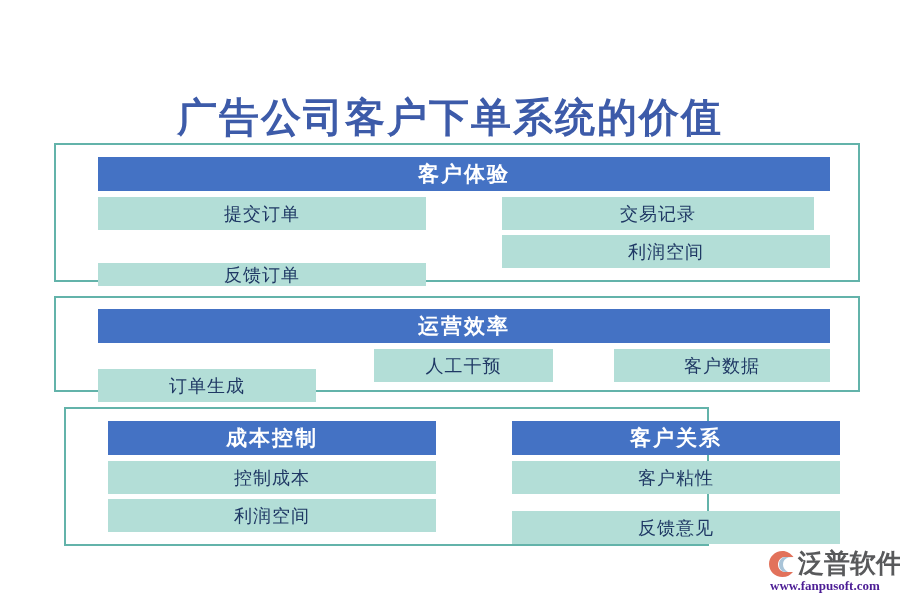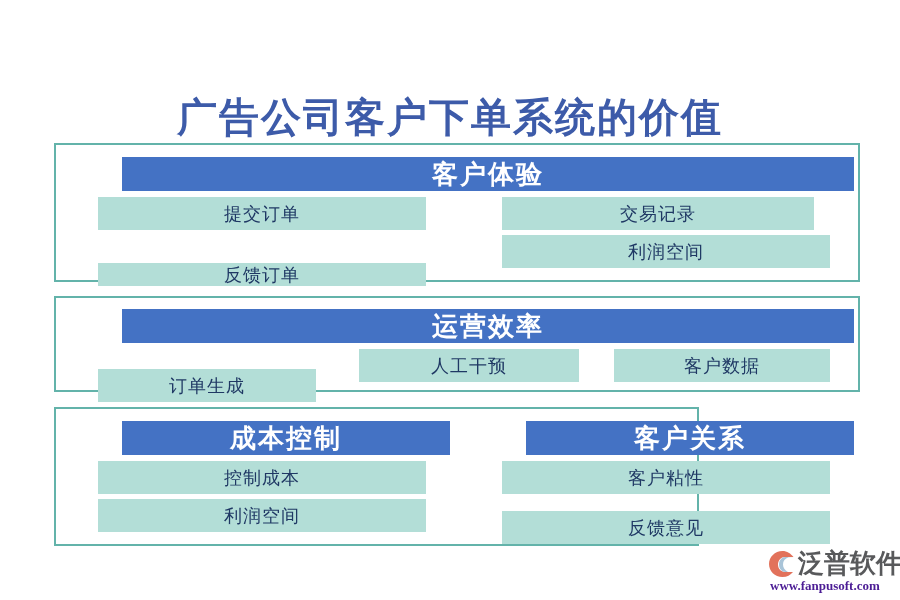--- a/index.html
+++ b/index.html
@@ -40,36 +40,35 @@
 
   
   .section {
     position: absolute;
     box-sizing: border-box;
     border: 2px solid #63B3AA;
     background: #ffffff;
   }
   #section-1 { left: 54px; top: 143px; width: 806px; height: 139px; }
   #section-2 { left: 54px; top: 296px; width: 806px; height: 96px; }
-  #section-3 { left: 54px; top: 407px; width: 645px; height: 139px; }
+  #section-3 { left: 64px; top: 407px; width: 645px; height: 139px; }
 
   
   .band-header {
     position: absolute;
     background: #4472C4;
     color: #ffffff;
-    font-size: 26px;
+    font-size: 21px;
     font-weight: 700;
     letter-spacing: 2px;
     display: flex;
     align-items: center;
     justify-content: center;
     font-family: "Liberation Serif", "DejaVu Serif", serif;
     white-space: nowrap;
-    margin-left: 24px;
   }
 
   
   .cell {
     position: absolute;
     background: #B3DED7;
     color: #1F3864;
     font-size: 18px;
     letter-spacing: 1px;
     display: flex;
@@ -82,21 +81,21 @@
   
   .s1-header { left: 42px; top: 12px; width: 732px; height: 34px; }
   .s1-c0 { left:  42px; top: 52px; width: 328px; height: 33px; }
   .s1-c1 { left: 446px; top: 52px; width: 312px; height: 33px; }
   .s1-c2 { left:  42px; top: 90px; width: 328px; height: 23px; margin-top: 28px; }
   .s1-c3 { left: 446px; top: 90px; width: 328px; height: 33px; }
 
   
   .s2-header { left: 42px; top: 11px; width: 732px; height: 34px; }
   .s2-c0 { left:  42px; top: 51px; width: 218px; height: 33px; margin-top: 20px; }
-  .s2-c1 { left: 303px; top: 51px; width: 220px; height: 33px; }
+  .s2-c1 { left: 318px; top: 51px; width: 179px; height: 33px; }
   .s2-c2 { left: 558px; top: 51px; width: 216px; height: 33px; }
 
   
   .s3a-header { left:  42px; top: 12px; width: 328px; height: 34px; }
   .s3b-header { left: 446px; top: 12px; width: 328px; height: 34px; }
   .s3a-c0 { left:  42px; top: 52px; width: 328px; height: 33px; }
   .s3a-c1 { left:  42px; top: 90px; width: 328px; height: 33px; }
   .s3b-c0 { left: 446px; top: 52px; width: 328px; height: 33px; }
   .s3b-c1 { left: 446px; top: 90px; width: 328px; height: 33px; margin-top: 12px; }
 

